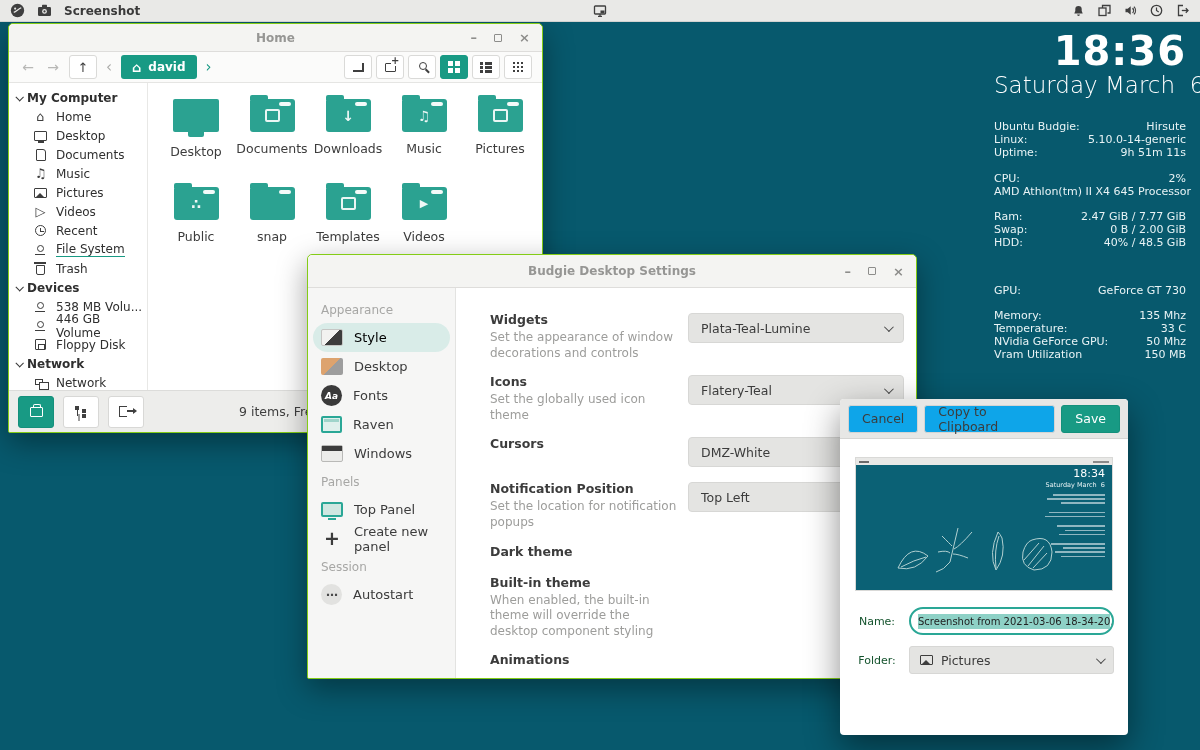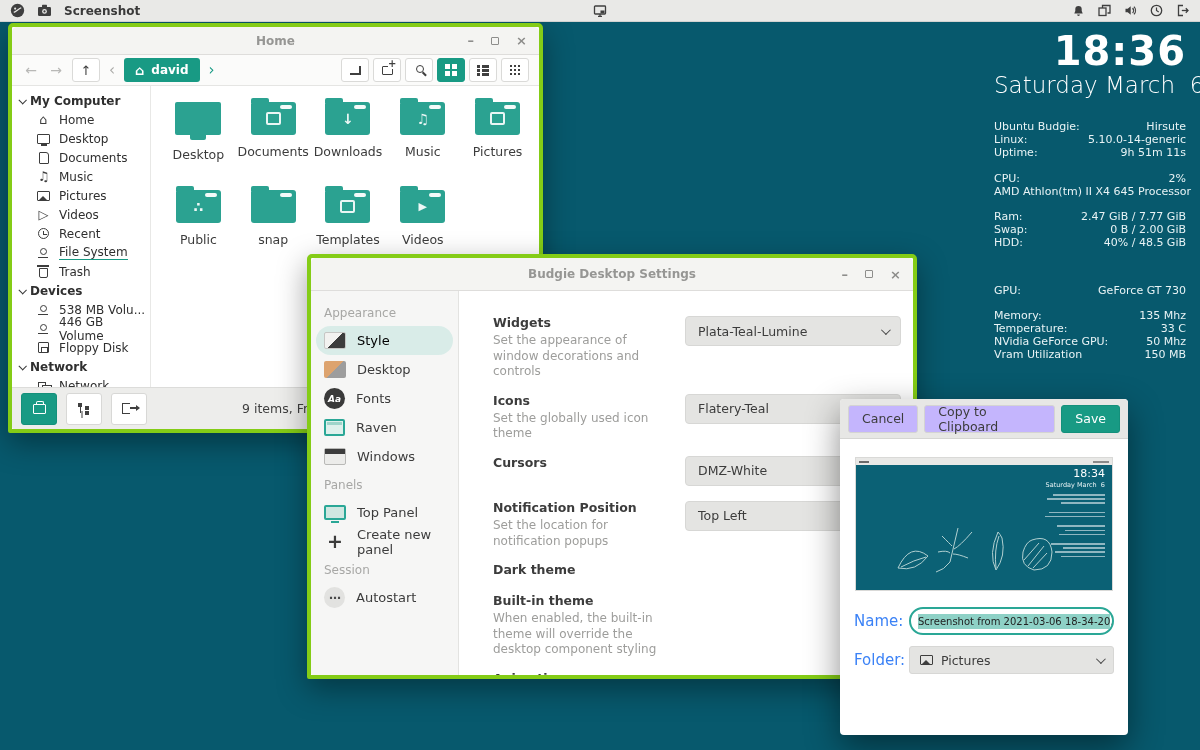--- a/index.html
+++ b/index.html
@@ -18,21 +18,21 @@
 .conky{position:absolute;top:30px;right:14px;width:192px;text-align:right;color:#e8f3f5;z-index:1}
 .conky-time{font-size:40px;font-weight:700;color:#fff;line-height:1.05;letter-spacing:1px}
 .conky-date{font-size:23px;font-weight:300;color:#fff;white-space:pre;margin-bottom:22px}
 .conky-table{font-size:11px;line-height:1.2}
 .crow{display:flex;justify-content:space-between;white-space:pre}
 .cfull{text-align:center;white-space:nowrap}
 .cgap{height:12px}
 .cgap-lg{height:34px}
 
 
-.window{position:absolute;background:#fff;border-radius:5px 5px 2px 2px;box-shadow:0 10px 30px rgba(0,0,0,.38);border:4px solid #84cc16}
+.window{position:absolute;background:#fff;border-radius:5px 5px 2px 2px;box-shadow:0 10px 30px rgba(0,0,0,.38);border:1px solid #84cc16}
 .titlebar{height:28px;background:#f4f4f2;border-bottom:1px solid #dedddb;border-radius:5px 5px 0 0;display:flex;align-items:center;justify-content:center;position:relative;font-size:12px;font-weight:600;color:#969694}
 .win-controls{position:absolute;right:12px;top:0;bottom:0;display:flex;align-items:center;gap:17px;color:#8d8d8b}
 .wc{cursor:default;font-size:13px;line-height:1;display:flex;align-items:center;justify-content:center}
 .ic-max{width:8px;height:8px;border:1.5px solid #8d8d8b;border-radius:1px}
 
 
 .fm{left:8px;top:23px;width:535px;height:410px;z-index:10;display:flex;flex-direction:column}
 .fm-toolbar{height:31px;background:#fbfbfa;border-bottom:1px solid #e5e5e3;display:flex;align-items:center;padding:0 10px;gap:7px;flex:none}
 .nav-arrow{color:#b8b8b6;font-size:14px;width:18px;text-align:center}
 .btn-sq{height:24px;min-width:28px;border:1px solid #dadad8;background:#fff;border-radius:3px;display:flex;align-items:center;justify-content:center;color:#3f3f3f;font-size:13px}
@@ -124,34 +124,34 @@
 .set-content{flex:1;padding:24px 6px 0 34px;position:relative;background:#fff}
 .srow{position:relative;margin-bottom:13px;padding-right:232px;min-height:32px}
 .srow h4{font-size:12.5px;font-weight:600;color:#3c3c3c;margin-bottom:3px}
 .srow p{font-size:12px;color:#9d9d9b;line-height:1.3;max-width:205px}
 .sdrop{position:absolute;right:6px;top:1px;width:216px;height:30px;background:#e4e4e2;border:1px solid #d7d7d5;border-radius:4px;display:flex;align-items:center;justify-content:space-between;padding:0 12px;font-size:12.5px;color:#3c3c3c}
 .dd-chev{width:7px;height:7px;border-right:1.7px solid #4a4a4a;border-bottom:1.7px solid #4a4a4a;transform:rotate(45deg) translateY(-2px);flex:none}
 
 
 .save-dialog{position:absolute;left:840px;top:399px;width:288px;height:336px;background:#fff;border-radius:4px;box-shadow:0 12px 34px rgba(0,0,0,.45);z-index:30}
 .sd-header{height:40px;background:#e7e7e5;border-bottom:1px solid #d5d5d3;border-radius:4px 4px 0 0;display:flex;align-items:center;padding:0 8px;gap:6px}
-.sd-btn{height:28px;padding:0 13px;background:#c4b5fd;border:1px solid #d4d4d2;border-radius:3px;font-size:12.5px;color:#3c3c3c;display:flex;align-items:center}
+.sd-btn{height:28px;padding:0 13px;background:#0ea5e9;border:1px solid #d4d4d2;border-radius:3px;font-size:12.5px;color:#3c3c3c;display:flex;align-items:center}
 .sd-btn.primary{background:#189a84;border-color:#14907b;color:#fff}
 .sd-right{margin-left:auto;display:flex;gap:6px}
 .sd-preview{margin:19px auto 0;width:256px;height:132px;background:#0b6175;position:relative;overflow:hidden;box-shadow:0 0 0 1px #d9d9d7}
 .pv-panel{position:absolute;top:0;left:0;right:0;height:7px;background:#e8e8e6}
 .pv-panel::before{content:"";position:absolute;left:3px;top:2.5px;width:10px;height:2px;background:#6a6a6a}
 .pv-panel::after{content:"";position:absolute;right:3px;top:2.5px;width:16px;height:2px;background:#8a8a8a}
 .pv-time{position:absolute;top:10px;right:7px;color:#fff;font-size:11px;line-height:1;text-align:right}
 .pv-date{position:absolute;top:23px;right:7px;color:#e8f3f5;font-size:6.5px;white-space:pre;text-align:right}
 .pv-conky{position:absolute;top:36px;right:7px;display:flex;flex-direction:column;align-items:flex-end;gap:2.5px}
 .pv-conky i{display:block;height:1.6px;background:rgba(255,255,255,.55)}
 .pv-leaves{position:absolute;left:36px;top:58px}
 .sd-row{display:flex;align-items:center;margin:17px 14px 0;gap:9px}
-.sd-row label{width:46px;text-align:center;font-size:15px;color:#3b82f6;flex:none}
+.sd-row label{width:46px;text-align:center;font-size:11px;color:#14532d;flex:none}
 .sd-name{flex:1;height:28px;border:2px solid #2aa796;border-radius:14px;display:flex;align-items:center;padding:0 7px;font-size:10px;white-space:nowrap;overflow:hidden;background:#fff}
 .sd-name .sel{background:#8ed1c6;color:#222;padding:2px 0}
 .sd-name .ext{color:#222}
 .sd-folder{flex:1;height:28px;background:#e4e4e2;border:1px solid #d7d7d5;border-radius:3px;display:flex;align-items:center;gap:8px;padding:0 10px;font-size:12.5px;color:#3c3c3c}
 .sd-folder .dd-chev{margin-left:auto}
 </style>
 </head>
 <body>
 
 <div class="top-panel">

